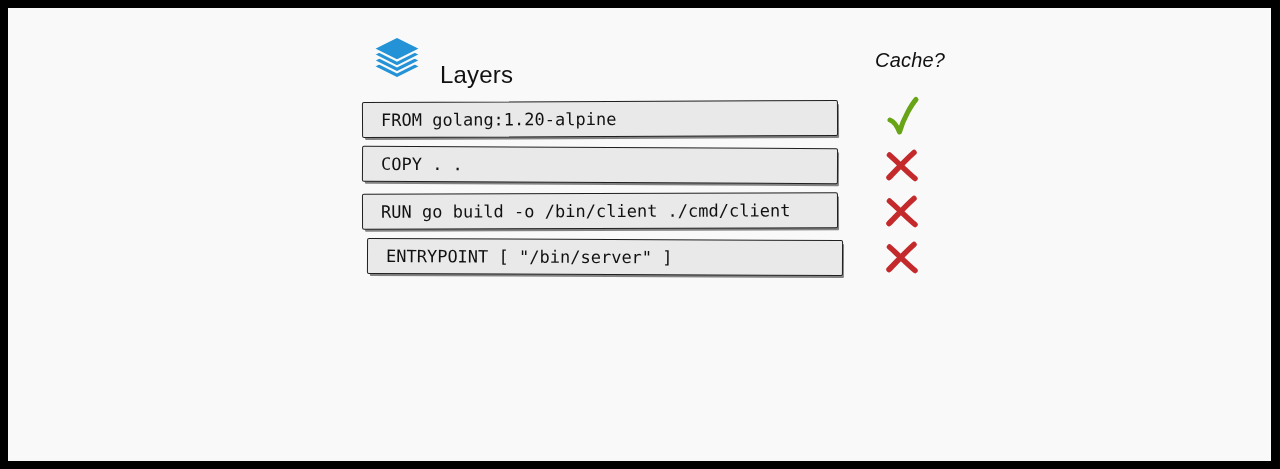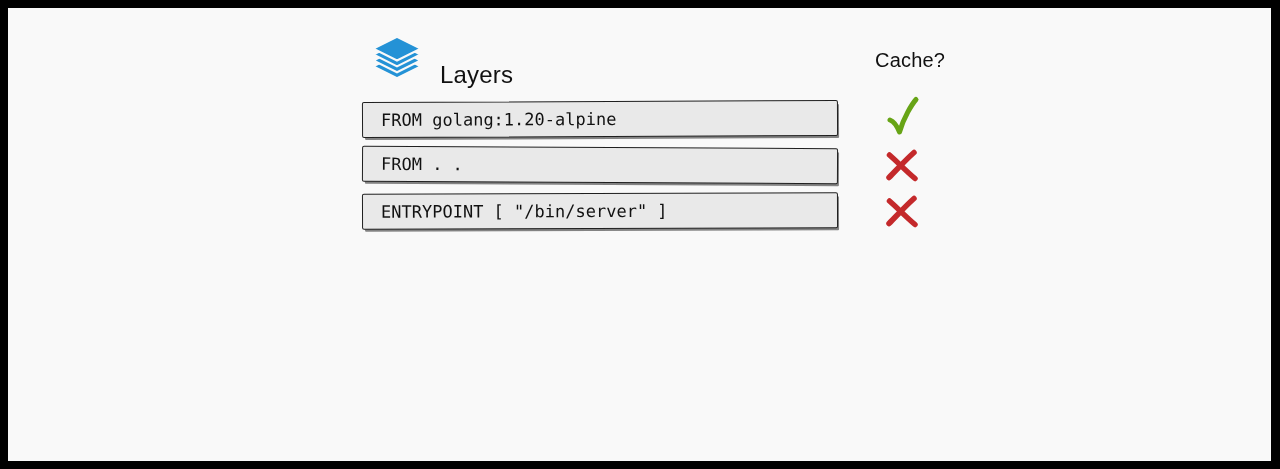--- a/index.html
+++ b/index.html
@@ -14,21 +14,21 @@
   }
   *{margin:0;padding:0;box-sizing:border-box;}
   body{width:1280px;height:469px;background:#ffffff;font-family:"Liberation Sans",sans-serif;}
   .canvas{position:relative;width:1280px;height:469px;background:var(--frame);}
   .inner{position:absolute;left:8px;top:8px;right:9px;bottom:8px;background:var(--background);overflow:hidden;}
 
   
   .header-icon{position:absolute;left:362px;top:26px;width:54px;height:47px;}
   .header-icon svg{display:block;width:54px;height:47px;}
   .layers-label{position:absolute;left:432px;top:36px;font-size:24px;line-height:20px;color:var(--text);letter-spacing:.2px;margin-top:21px;}
-  .cache-label{position:absolute;left:867px;top:42px;font-size:20px;line-height:20px;color:var(--text);letter-spacing:.2px;}
+  .cache-label{position:absolute;left:867px;top:42px;font-size:20px;line-height:20px;color:var(--text);letter-spacing:.2px;font-style:italic;}
 
   
   .rows{position:absolute;left:354px;top:93px;}
   .row{display:flex;align-items:center;height:36px;margin-bottom:10px;}
   .box{
     width:476px;height:36px;
     background:var(--box-fill);
     border:1.8px solid var(--box-border);
     border-radius:2px;
     box-shadow:2px 3px 0 -1px rgba(35,35,35,.55);
@@ -82,32 +82,44 @@
           <svg class="check" width="34" height="44" viewBox="0 0 34 44">
               <path d="M5 25 C9 26.5 12 31 14.5 37 C18.5 23 27 9 31 4.5" fill="none" style="stroke:var(--check-green);" stroke-width="5" stroke-linecap="round" stroke-linejoin="round"></path>
             </svg>
 
         </div>
       </div>
 
 
       <div class="row uncached">
         <div class="box">
-            <span class="cmd">FROM . .</span>
+            <span class="cmd">COPY . .</span>
           </div>
         <div class="mark">
 
           <svg class="cross" width="36" height="36" viewBox="0 0 36 36">
               <path d="M5.5 8 C13 14.5 22 24 31 31.5" fill="none" style="stroke:var(--cross-red);" stroke-width="5.5" stroke-linecap="round"></path>
               <path d="M30 5.5 C21 13.5 12.5 23 5 30.5" fill="none" style="stroke:var(--cross-red);" stroke-width="5.5" stroke-linecap="round"></path>
             </svg>
         </div>
       </div>
 
 
+      <div class="row uncached">
+        <div class="box">
+            <span class="cmd">RUN go build -o /bin/client ./cmd/client</span>
+          </div>
+        <div class="mark">
+
+          <svg class="cross" width="36" height="36" viewBox="0 0 36 36">
+              <path d="M5.5 8 C13 14.5 22 24 31 31.5" fill="none" style="stroke:var(--cross-red);" stroke-width="5.5" stroke-linecap="round"></path>
+              <path d="M30 5.5 C21 13.5 12.5 23 5 30.5" fill="none" style="stroke:var(--cross-red);" stroke-width="5.5" stroke-linecap="round"></path>
+            </svg>
+        </div>
+      </div>
 
 
       <div class="row uncached">
         <div class="box">
             <span class="cmd">ENTRYPOINT [ "/bin/server" ]</span>
           </div>
         <div class="mark">
 
           <svg class="cross" width="36" height="36" viewBox="0 0 36 36">
               <path d="M5.5 8 C13 14.5 22 24 31 31.5" fill="none" style="stroke:var(--cross-red);" stroke-width="5.5" stroke-linecap="round"></path>

